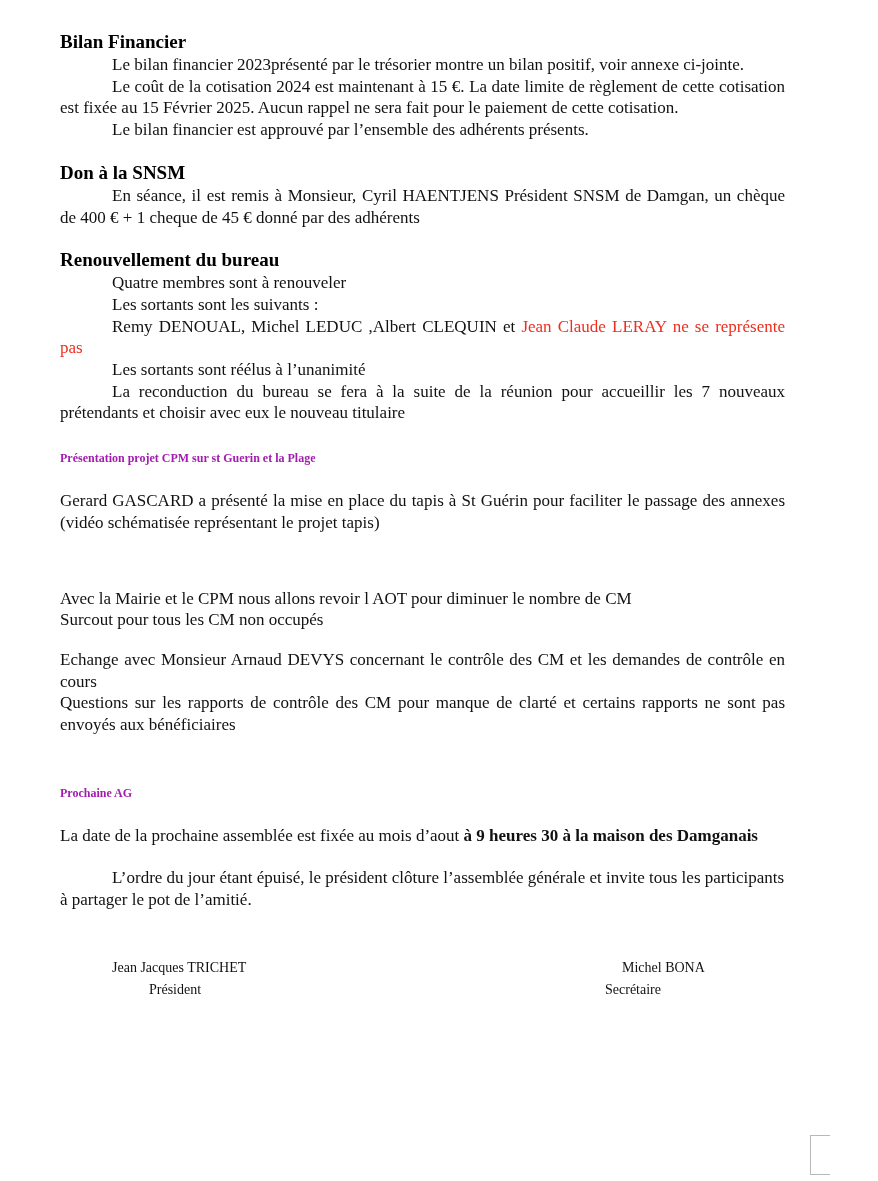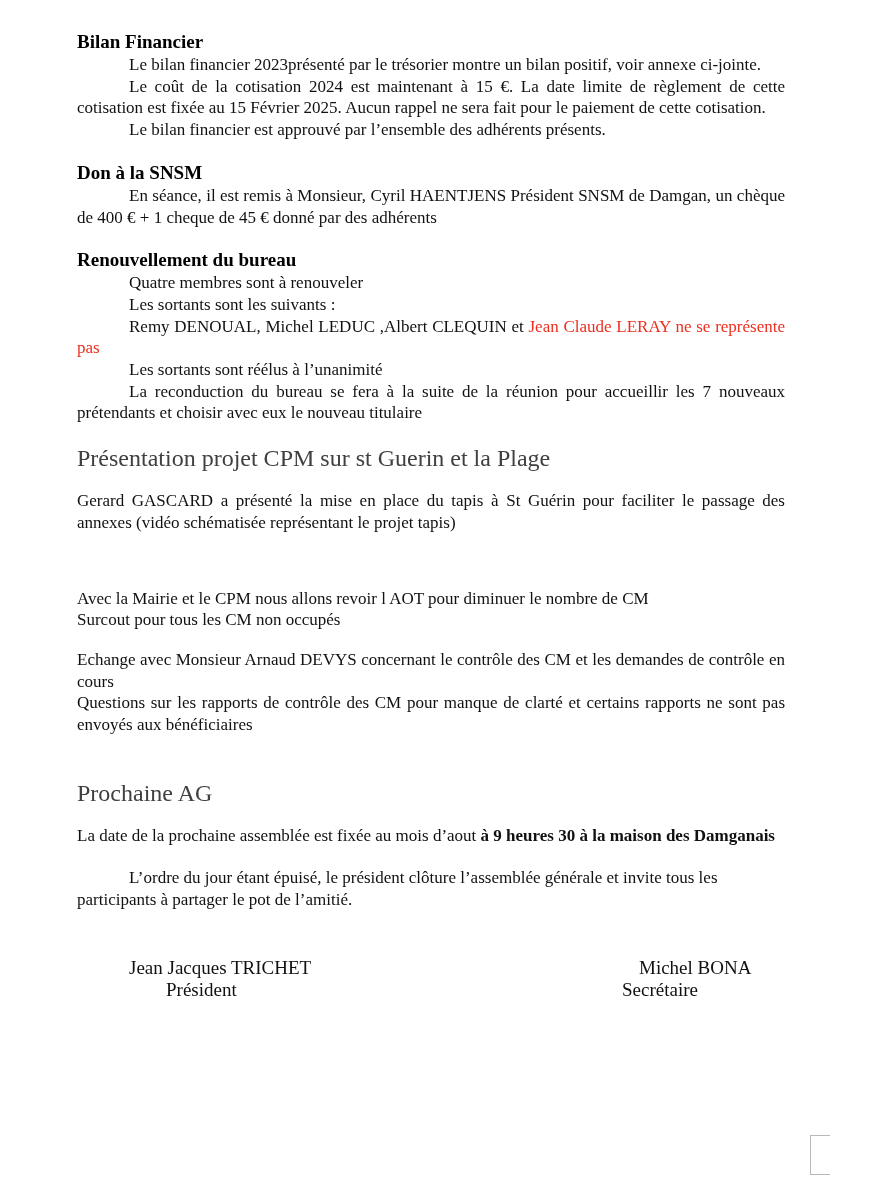--- a/index.html
+++ b/index.html
@@ -5,44 +5,44 @@
   html, body { margin: 0; padding: 0; background: #ffffff; }
   .page {
     position: relative;
     width: 830px;
     height: 1181px;
     background: #ffffff;
     overflow: hidden;
     font-family: "Liberation Serif", "DejaVu Serif", serif;
     color: #111111;
     box-sizing: border-box;
-    padding: 30px 45px 0 77px;
+    padding: 30px 45px 0 60px;
   }
   h2, h3, p { margin: 0; padding: 0; }
   .h1 { font-size: 19px; line-height: 24px; font-weight: 700; color: #000; }
-  .h2 { font-size: 24px; line-height: 26px; font-weight: 400; color: #404040; }
+  .h2 { font-size: 12px; line-height: 26px; font-weight: 700; color: #a21caf; }
   p { font-size: 17px; line-height: 21.7px; }
   .indent { text-indent: 52px; }
   .justify { text-align: justify; }
   .red { color: #ee2e1f; }
   .bold { font-weight: 700; }
 
   .mt-don       { margin-top: 20px; }
   .mt-renouv    { margin-top: 20px; }
   .mt-pres      { margin-top: 21px; }
   .mt-gerard    { margin-top: 19px; }
   .mt-avec      { margin-top: 54px; }
   .mt-quest     { margin-top: 14px; }
   .mt-echange   { margin-top: 18px; }
   .mt-toujours  { margin-top: 18px; }
   .mt-proch     { margin-top: 44px; }
   .mt-ladate    { margin-top: 19px; }
   .mt-lordre    { margin-top: 21px; }
 
-  .signatures { position: relative; margin-top: 46px; height: 46px; font-size: 19px; line-height: 21.7px; }
+  .signatures { position: relative; margin-top: 46px; height: 46px; font-size: 14px; line-height: 21.7px; }
   .sig-left-name   { position: absolute; left: 52px;  top: 0; }
   .sig-left-title  { position: absolute; left: 89px;  top: 21.7px; font-family: Liberation Serif, serif; }
   .sig-right-name  { position: absolute; left: 562px; top: 0; }
   .sig-right-title { position: absolute; left: 545px; top: 21.7px; }
 
   .note-icon {
     position: absolute;
     left: 810px;
     top: 1135px;
     width: 50px;

